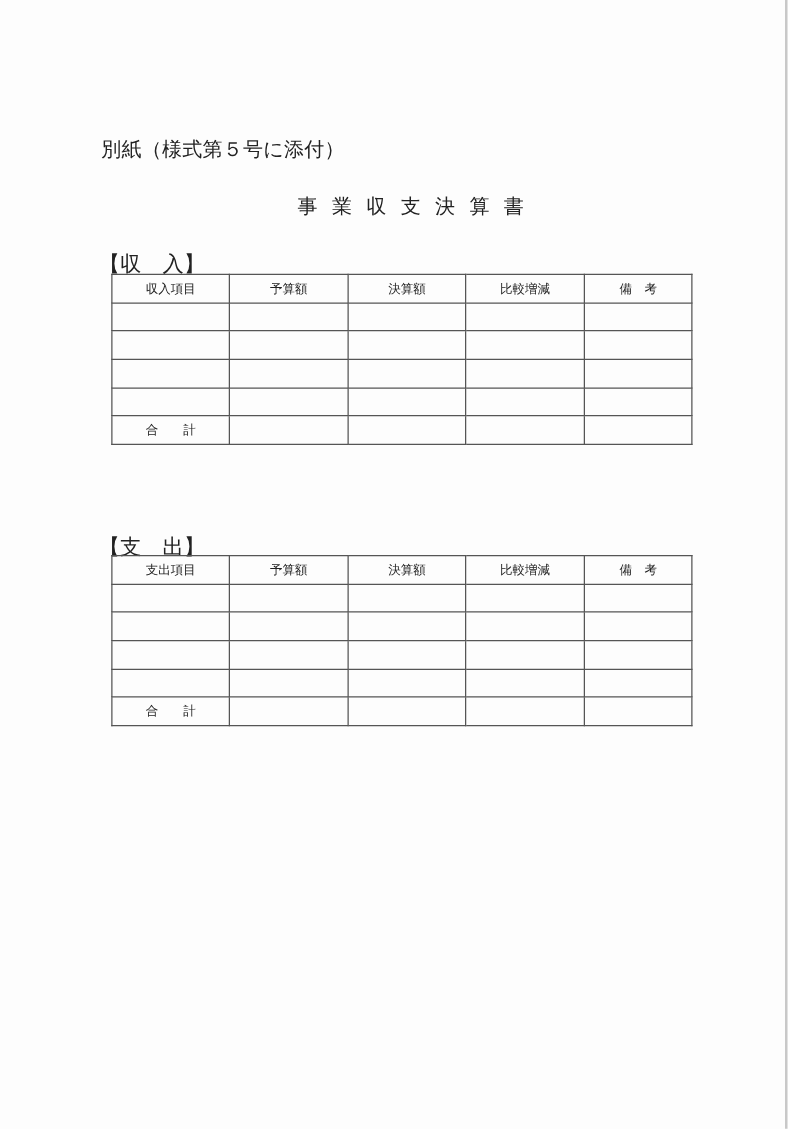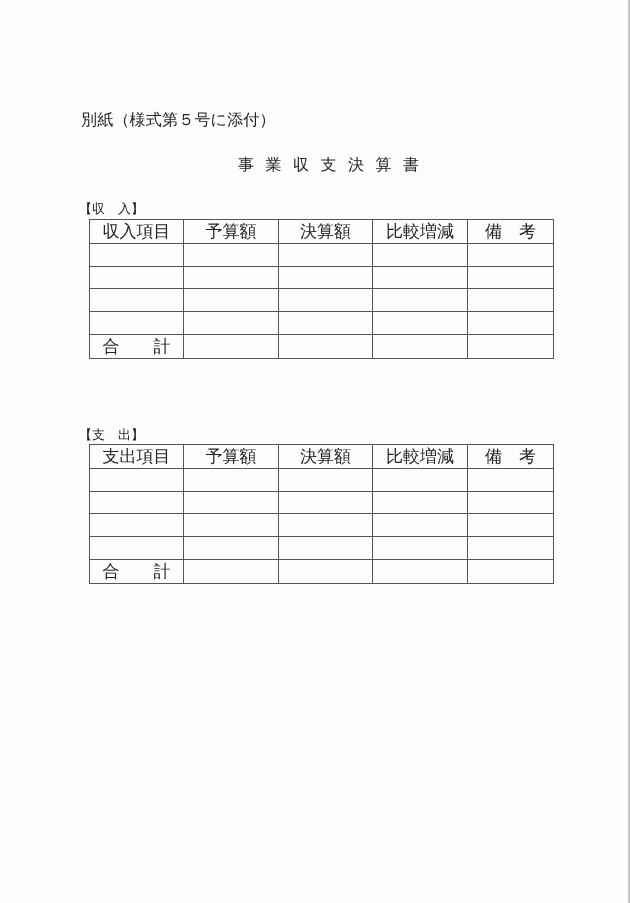--- a/index.html
+++ b/index.html
@@ -2,23 +2,23 @@
 <html><head>
 <meta charset="utf-8">
 <style>
   html, body { margin:0; padding:0; }
   body { width:630px; height:903px; background:#fdfdfd; position:relative; overflow:hidden;
          font-family:"DejaVu Serif","Liberation Serif",serif; color:#222; }
   .page-edge { position:absolute; right:0; top:0; width:2px; height:903px; background:#c8c8c8; }
   .attach { position:absolute; left:81px; top:110px; font-size:16px; letter-spacing:0.2px; }
   .title { position:absolute; left:238px; top:155px; font-size:16px; letter-spacing:0; }
   .title span { display:inline-block; margin-right:11.5px; }
-  .section-label { position:absolute; left:79px; font-size:13px; }
+  .section-label { position:absolute; left:79px; font-size:17px; }
   table.budget { position:absolute; left:89px; border-collapse:collapse; table-layout:fixed; width:465px; }
-  table.budget td { border:1px solid #555; height:21.7px; padding:0; font-size:17px; text-align:center; vertical-align:middle; }
+  table.budget td { border:1px solid #555; height:21.7px; padding:0; font-size:10px; text-align:center; vertical-align:middle; }
   table.budget col.c1 { width:94px; } table.budget col.c2 { width:95px; } table.budget col.c3 { width:94px; }
   table.budget col.c4 { width:95px; } table.budget col.c5 { width:86px; }
 </style>
 </head>
 <body>
 
 <div class="page-edge"></div>
 
 <div class="attach">別紙（様式第５号に添付）</div>
 

